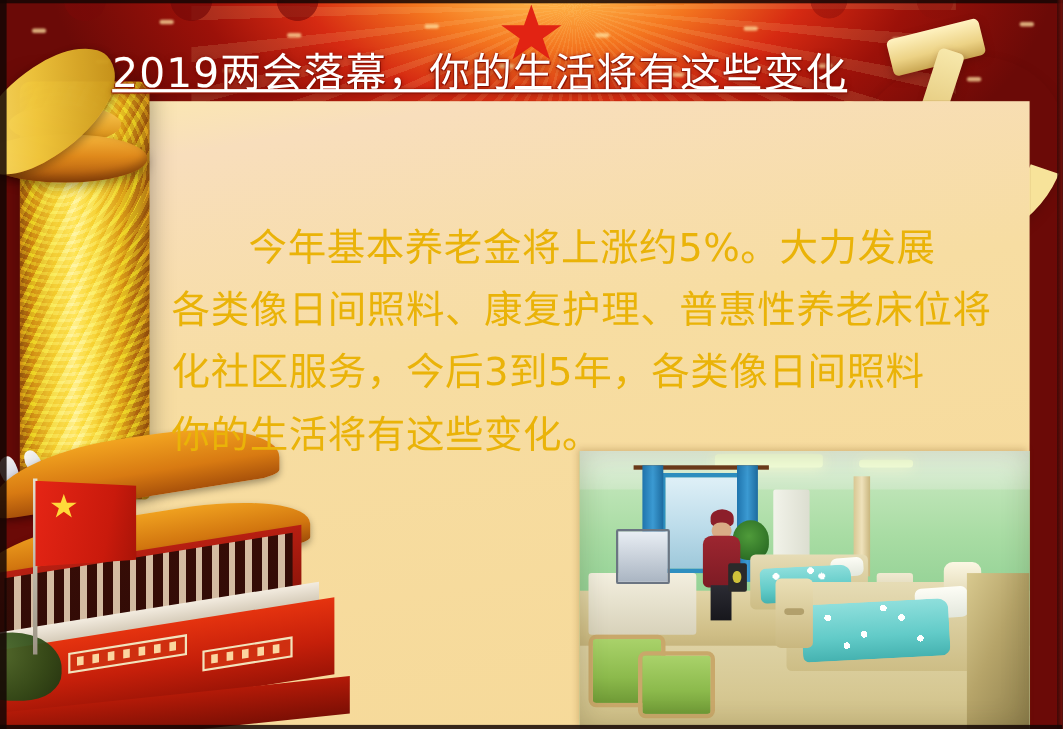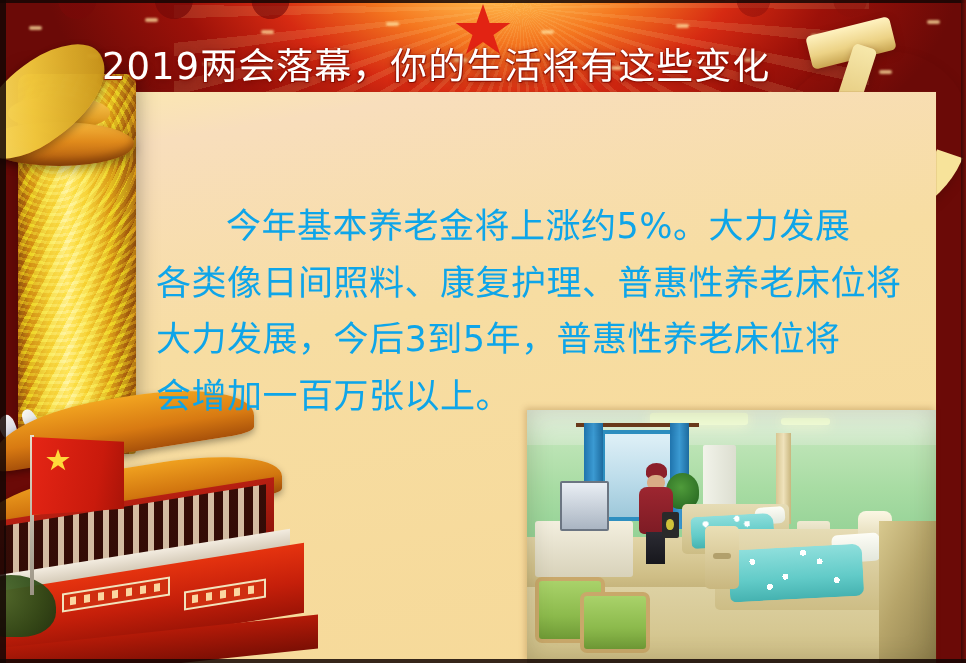--- a/index.html
+++ b/index.html
@@ -356,41 +356,42 @@
     font-size: 37px;
     line-height: 1;
     color: #ffffff;
     letter-spacing: 1px;
     white-space: nowrap;
     text-shadow:
       0 0 2px rgba(160,20,0,0.95),
       1px 1px 0 rgba(130,12,0,0.8),
       -1px 1px 0 rgba(130,12,0,0.55),
       0 2px 6px rgba(90,6,0,0.55);
+    text-decoration: underline;
   }
 
   
   .heading {
     position: absolute;
     left: 160px;
     top: 126px;
     font-size: 40px;
     line-height: 1.1;
     color: #1b1b8e;
     letter-spacing: 2px;
     text-shadow: 0 1px 0 rgba(255,255,255,0.35);
   }
   .body-text {
     position: absolute;
     left: 156px;
     top: 198px;
     width: 760px;
     font-size: 35px;
     line-height: 1.62;
-    color: #0ea5e9;
+    color: #eab308;
     letter-spacing: 0.5px;
   }
   .body-text p {
     margin: 0;
     white-space: nowrap;
   }
   .body-text p.indent { text-indent: 2em; }
 
   
   .photo {
@@ -673,22 +674,22 @@
   <div class="mini-flags"></div>
 
   <div class="title-bar">
     <div class="title-text">2019两会落幕，你的生活将有这些变化</div>
   </div>
 
 
   <div class="body-text">
     <p class="indent">今年基本养老金将上涨约5%。大力发展</p>
     <p>各类像日间照料、康复护理、普惠性养老床位将</p>
-    <p>大力发展，今后3到5年，普惠性养老床位将</p>
-    <p>会增加一百万张以上。</p>
+    <p>化社区服务，今后3到5年，各类像日间照料</p>
+    <p>你的生活将有这些变化。</p>
   </div>
 
   <div class="photo">
     <div class="ph-wall-upper"></div>
     <div class="ph-ceiling"></div>
     <div class="ph-light"></div>
     <div class="ph-light b"></div>
     <div class="ph-wainscot"></div>
     <div class="ph-floor"></div>
     <div class="ph-rod"></div>

